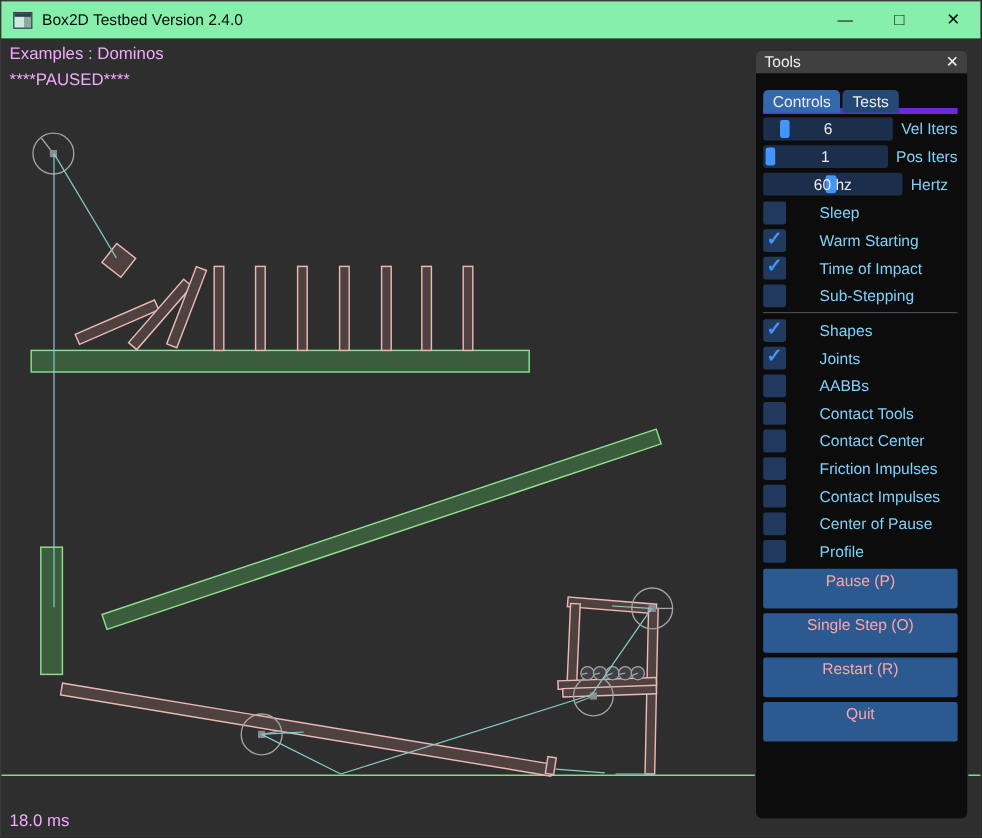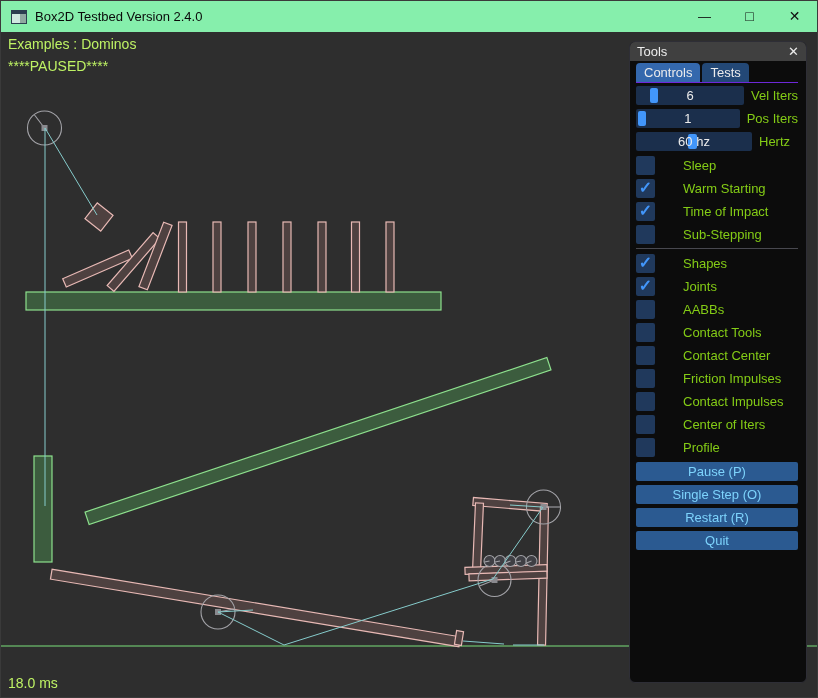--- a/index.html
+++ b/index.html
@@ -8,45 +8,45 @@
   
   .titlebar{position:absolute;left:0;top:0;width:818px;height:31px;background:#86efac;display:flex;align-items:center;}
   .app-icon{width:16px;height:14px;margin:0 8px 0 10px;border:1px solid #2C3E50;background:linear-gradient(90deg,#CFE8E0 0 55%,#8FA8A0 55%);position:relative;}
   .app-icon::before{content:"";position:absolute;left:0;top:0;right:0;height:3px;background:#2C3E50;}
   .wtitle{font-size:13px;color:#0a0a0a;}
   .win-controls{position:absolute;right:2px;top:0;height:31px;display:flex;}
   .wbtn{width:45px;height:31px;line-height:31px;text-align:center;color:#111;font-size:13px;}
   
   .canvas{position:absolute;left:0;top:31px;width:818px;height:667px;}
   svg{position:absolute;left:0;top:0;}
-  .overlay{position:absolute;color:#bef264;font-size:14px;white-space:pre;}
+  .overlay{position:absolute;color:#f0abfc;font-size:14px;white-space:pre;}
   .ov-example{left:7px;top:4px;}
   .ov-paused{left:7px;top:26px;}
   .ov-ms{left:7px;top:643px;}
   
   .tools{position:absolute;left:628px;top:9px;width:178px;height:642px;background:#0C0C0C;border:1px solid #2e2e36;border-radius:6px;}
   .tools-titlebar{height:19px;background:#404040;border-radius:5px 5px 0 0;display:flex;align-items:center;padding:0 7px;color:#ECECEC;font-size:13px;justify-content:flex-end;}
   .tools-close{margin-left:auto;font-size:13px;color:#ECECEC;line-height:19px;}
   .tools-body{padding:0 8px 0 6px;}
-  .tabbar{margin-top:2px;height:20px;border-bottom:1px solid #6d28d9;display:flex;}
+  .tabbar{margin-top:14px;height:20px;border-bottom:5px solid #6d28d9;display:flex;}
   .tab{height:19px;line-height:20px;padding:0 8px;margin-right:2px;border-radius:4px 4px 0 0;background:#234876;color:#ECECEC;font-size:13px;}
   .tab.active{background:#3468AD;}
   .sliders{margin-top:3px;}
   .srow{display:flex;align-items:center;height:19px;margin-bottom:4px;}
   .track{position:relative;width:116px;height:19px;background:#1B2F4C;border-radius:2px;}
   .grab{position:absolute;top:2px;bottom:2px;border-radius:2px;background:#4296FA;}
   .sval{position:absolute;left:0;right:0;top:0;text-align:center;line-height:19px;font-size:13px;color:#ECECEC;}
-  .slabel,.clabel{margin-left:7px;font-size:13px;color:#84cc16;white-space:nowrap;}
+  .slabel,.clabel{margin-left:7px;font-size:13px;color:#7dd3fc;white-space:nowrap;}
   .checkgroup{margin-top:5px;}
   .crow{display:flex;align-items:center;height:19px;margin-bottom:4px;gap:21px;}
   .cbox{width:19px;height:19px;background:#20395C;border-radius:2px;text-align:center;flex:0 0 19px;}
   .mark{color:#4296FA;font-size:16px;font-weight:bold;line-height:18px;}
   .separator{height:1px;background:#48484F;margin:3px 0;}
   .buttons{margin-top:5px;}
-  .pbtn{height:19px;line-height:19px;background:#2B5A91;border-radius:2px;text-align:center;font-size:13px;color:#7dd3fc;margin-bottom:4px;}
+  .pbtn{height:33px;line-height:19px;background:#2B5A91;border-radius:2px;text-align:center;font-size:13px;color:#fca5a5;margin-bottom:4px;}
 </style>
 </head>
 <body>
 
 <div class="window">
   <div class="titlebar">
     <span class="app-icon"></span>
     <span class="wtitle">Box2D Testbed Version 2.4.0</span>
     <div class="win-controls">
       <span class="wbtn">—</span>
@@ -191,21 +191,21 @@
             <div class="crow">
               <div class="cbox"></div>
               <span class="clabel">Friction Impulses</span>
             </div>
             <div class="crow">
               <div class="cbox"></div>
               <span class="clabel">Contact Impulses</span>
             </div>
             <div class="crow">
               <div class="cbox"></div>
-              <span class="clabel">Center of Iters</span>
+              <span class="clabel">Center of Pause</span>
             </div>
             <div class="crow">
               <div class="cbox"></div>
               <span class="clabel">Profile</span>
             </div>
           </div>
         <div class="buttons" id="buttons">
             <div class="pbtn">Pause (P)</div>
             <div class="pbtn">Single Step (O)</div>
             <div class="pbtn">Restart (R)</div>

